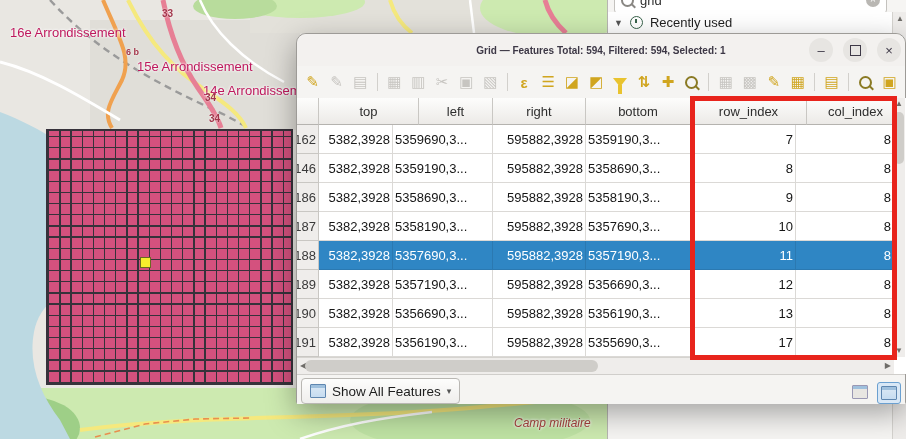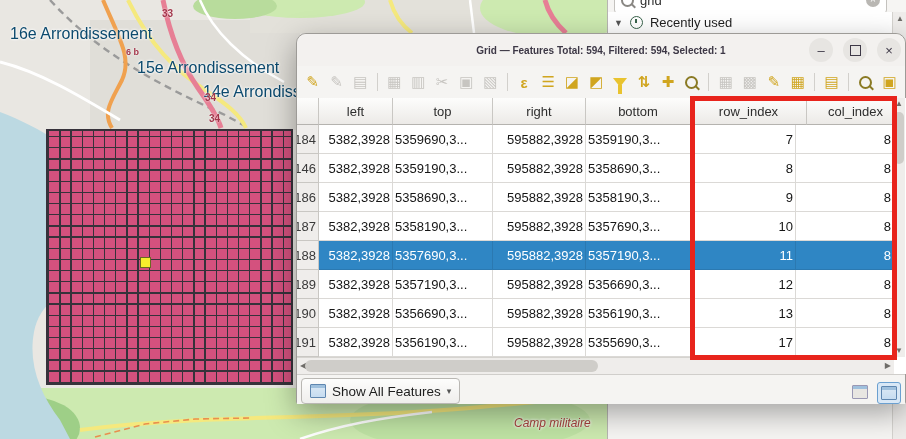--- a/index.html
+++ b/index.html
@@ -1,20 +1,20 @@
 <!DOCTYPE html>
 <html><head>
 <meta charset="utf-8">
 <style>
   html,body{margin:0;padding:0}
   body{width:906px;height:439px;position:relative;overflow:hidden;
        font-family:"Liberation Sans","DejaVu Sans",sans-serif;background:#e9e7e2;}
   
   #map{position:absolute;inset:0;z-index:0}
-  .maplabel{position:absolute;color:#0c4a6e;font-size:16px;
+  .maplabel{position:absolute;color:#be185d;font-size:13px;
             text-shadow:0 0 3px #fff,0 0 3px #fff;white-space:nowrap;z-index:2}
   .roadnum{position:absolute;color:#a2364a;font-size:10px;font-weight:bold;
            text-shadow:0 0 2px #fff;z-index:2}
   #lbl-16e{left:10px;top:25px}
   #lbl-15e{left:137px;top:59px}
   #lbl-14e{left:203px;top:83px}
   #lbl-camp{left:514px;top:416px;font-style:italic;color:#a4403c;font-size:12px}
   #rn-33{left:162px;top:8px}
   #rn-6b{left:126px;top:47px;font-size:9px}
   #rn-34a{left:205px;top:92px}
@@ -268,30 +268,30 @@
         <span class="magi"></span>
       </span>
       <span class="tbtn">
         <span class="gly">▣</span>
       </span>
     </div>
 
   <div id="tablearea">
     <div class="thead">
       <div class="hcell h-id"></div>
+      <div class="hcell h-top">top</div>
       <div class="hcell h-left">left</div>
-      <div class="hcell h-top">top</div>
       <div class="hcell h-right">right</div>
       <div class="hcell h-bottom">bottom</div>
       <div class="hcell h-ri">row_index</div>
       <div class="hcell h-ci">col_index</div>
     </div>
     <div id="tbody">
         <div class="trow">
-          <div class="tcell c-id">184</div>
+          <div class="tcell c-id">162</div>
           <div class="tcell c-left num">5382,3928</div>
           <div class="tcell c-top">5359690,3...</div>
           <div class="tcell c-right num">595882,3928</div>
           <div class="tcell c-bottom">5359190,3...</div>
           <div class="tcell c-ri num">7</div>
           <div class="tcell c-ci num">8</div>
         </div>
         <div class="trow">
           <div class="tcell c-id">146</div>
           <div class="tcell c-left num">5382,3928</div>

